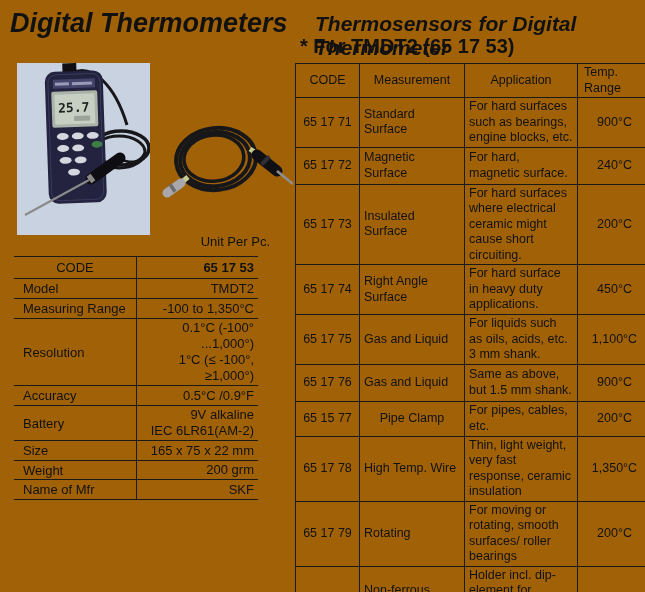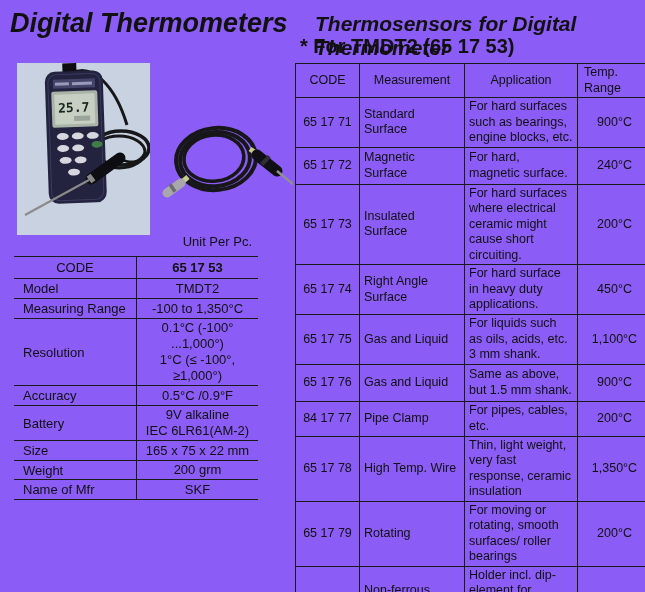--- a/index.html
+++ b/index.html
@@ -1,32 +1,32 @@
 <!DOCTYPE html>
 <html><head>
 <meta charset="utf-8">
 <style>
   html,body{margin:0;padding:0;background:#fff;}
-  #page{position:relative;width:645px;height:592px;background:#8b5cf6;overflow:hidden;
+  #page{position:relative;width:645px;height:592px;background:#a16207;overflow:hidden;
         font-family:"Liberation Sans", sans-serif;color:#111;}
   
   .main-title{position:absolute;left:10px;top:8px;font-size:27px;font-weight:bold;
               font-style:italic;letter-spacing:0px;color:#111;}
   .right-title{position:absolute;left:315px;top:12px;font-size:21px;font-weight:bold;
                font-style:italic;color:#111;}
   .right-note{position:absolute;left:300px;top:35px;font-size:20px;font-weight:bold;color:#111;text-align:center;}
-  .unit-label{position:absolute;left:95px;top:234px;width:157px;text-align:right;
+  .unit-label{position:absolute;left:113px;top:234px;width:157px;text-align:right;
               font-size:13px;color:#111;}
   
   table.lt{position:absolute;left:14px;top:256px;width:244px;border-collapse:collapse;
            font-size:13px;border-bottom:1.5px solid #1a1a1a;}
   table.lt tr{border-top:1.5px solid #1a1a1a;}
   table.lt td{padding:1px 4px;vertical-align:middle;}
   table.lt td.lbl{width:109px;border-right:1.5px solid #1a1a1a;text-align:left;padding-left:9px;}
-  table.lt td.val{text-align:center;white-space:pre-line;line-height:16px;margin-top:40px;}
+  table.lt td.val{text-align:right;white-space:pre-line;line-height:16px;margin-top:40px;}
   table.lt tr.code-row td.lbl{text-align:center;padding-left:4px;}
   table.lt tr.code-row td.val{font-weight:bold;}
   
   table.rt{position:absolute;left:295px;top:63px;width:350px;border-collapse:collapse;
            font-size:12.5px;table-layout:fixed;}
   table.rt td{border:1.5px solid #1a1a1a;padding:1px 4px;vertical-align:middle;line-height:15.5px;}
   table.rt td:last-child{border-right:none;}
   table.rt td.code{width:55px;text-align:center;font-weight:normal;}
   table.rt td.meas{width:96px;}
   table.rt td.app{width:104px;text-align:left;}
@@ -182,22 +182,22 @@
       <td class="app">For liquids such as oils, acids, etc. 3 mm shank.</td>
       <td class="temp">1,100°C</td>
     </tr>
     <tr style="height:37px">
       <td class="code">65 17 76</td>
       <td class="meas">Gas and Liquid</td>
       <td class="app">Same as above, but 1.5 mm shank.</td>
       <td class="temp">900°C</td>
     </tr>
     <tr style="height:35px">
-      <td class="code">84 17 77</td>
-      <td class="meas" style="text-align:left">Pipe Clamp</td>
+      <td class="code">65 15 77</td>
+      <td class="meas" style="text-align:center">Pipe Clamp</td>
       <td class="app">For pipes, cables, etc.</td>
       <td class="temp">200°C</td>
     </tr>
     <tr style="height:48px">
       <td class="code">65 17 78</td>
       <td class="meas">High Temp. Wire</td>
       <td class="app">Thin, light weight, very fast response, ceramic insulation</td>
       <td class="temp">1,350°C</td>
     </tr>
     <tr style="height:65px">

